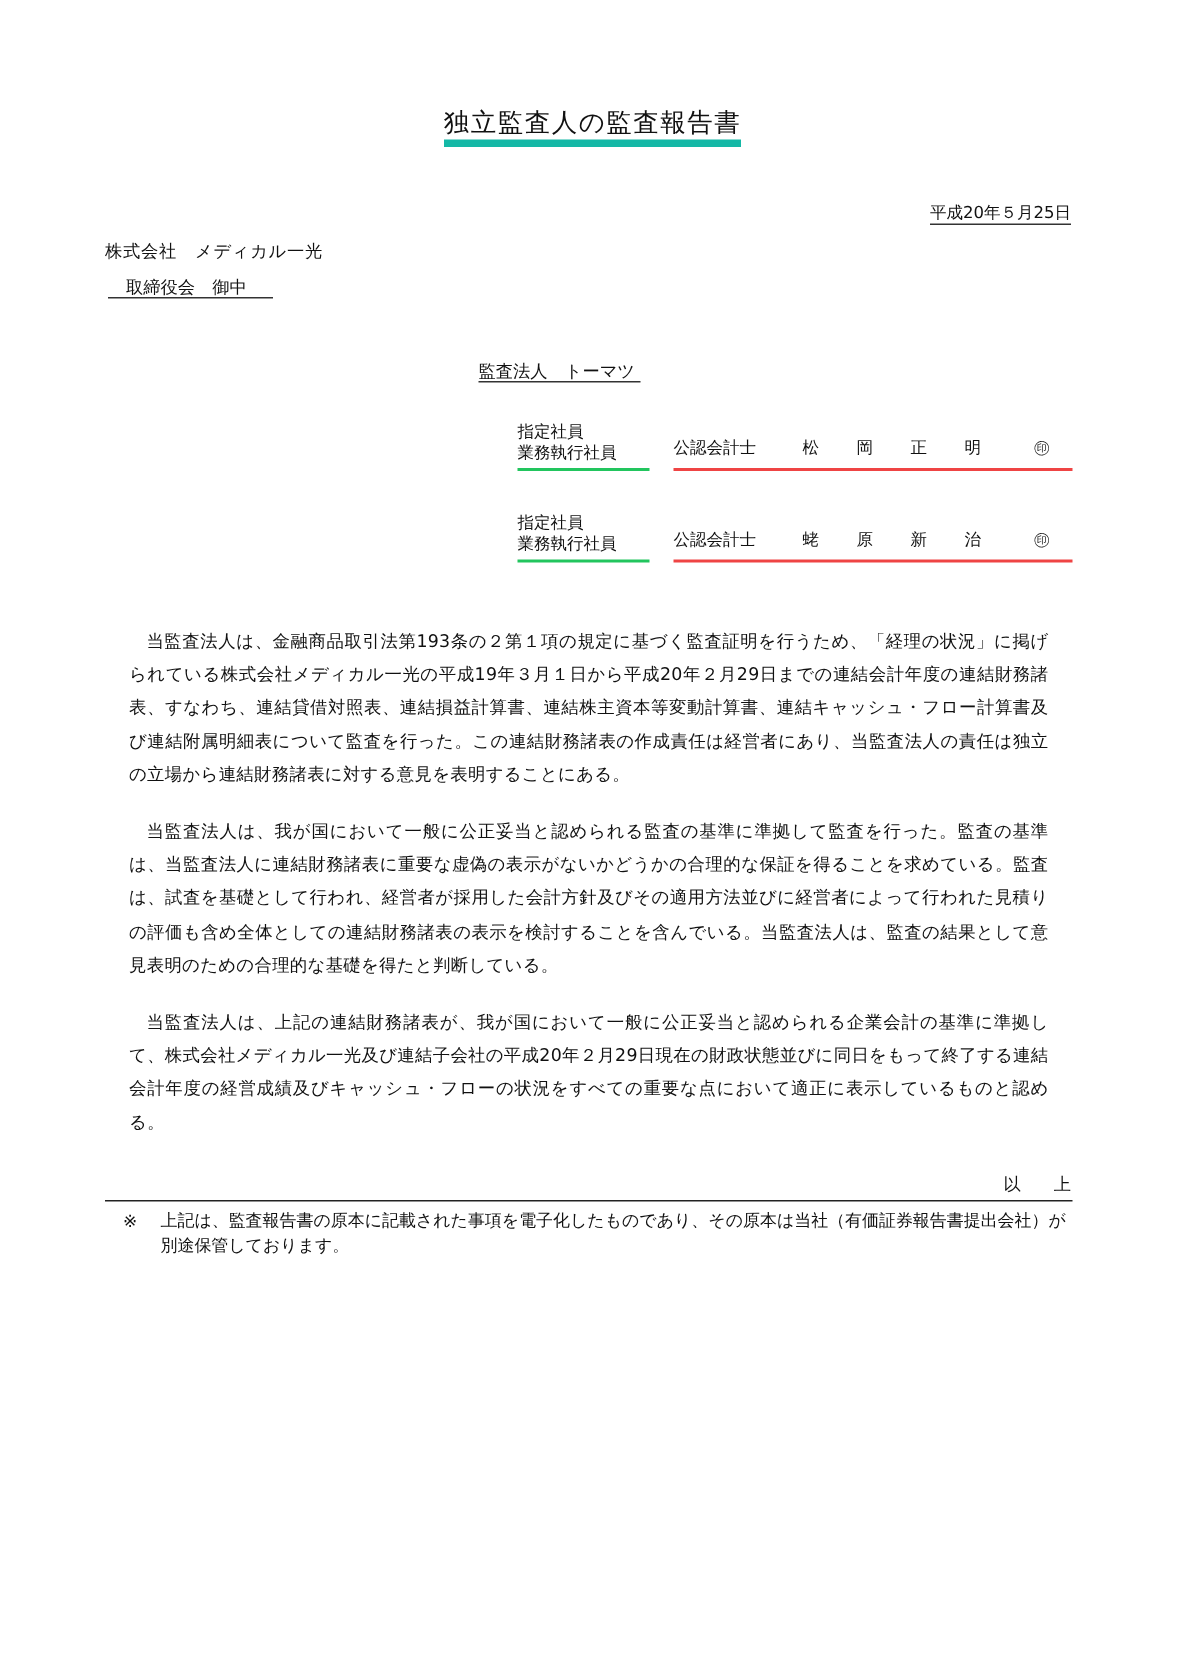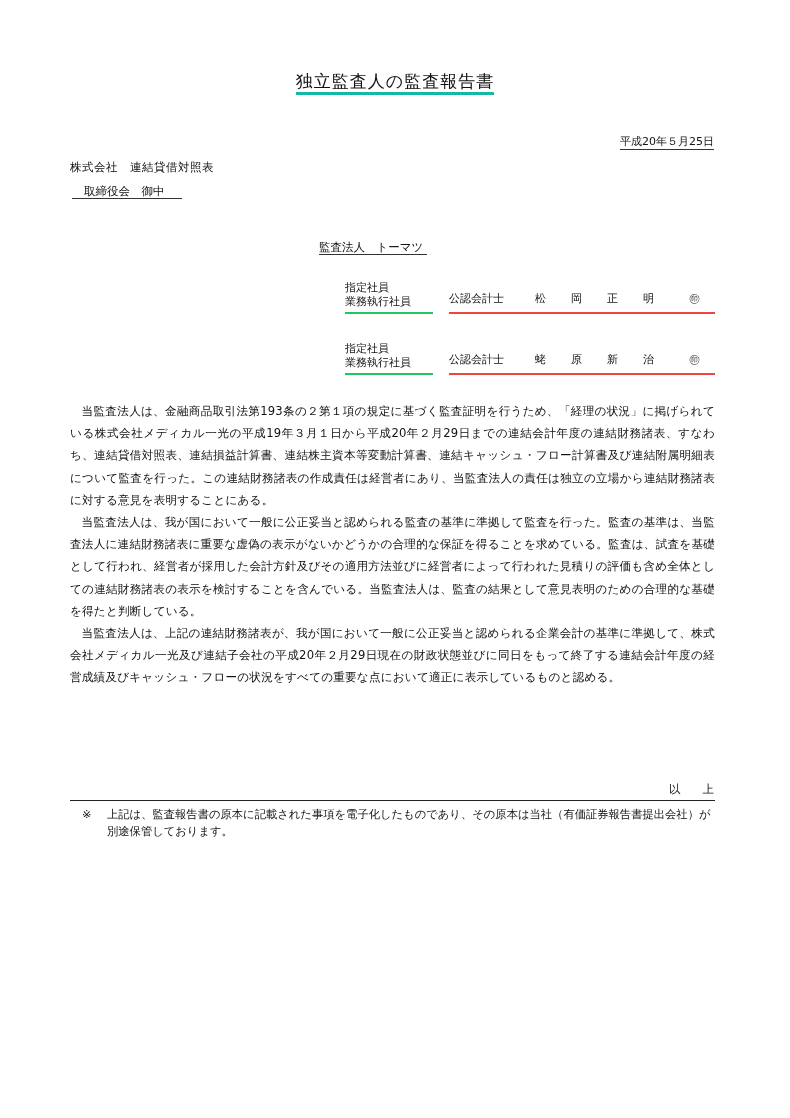--- a/index.html
+++ b/index.html
@@ -18,21 +18,21 @@
     .title {
       position: absolute;
       left: 0;
       width: 790px;
       top: 70px;
       text-align: center;
       font-size: 17px;
       letter-spacing: 1px;
     }
     .title span {
-      border-bottom: 3px solid #14b8a6;
+      border-bottom: 5px solid #14b8a6;
       padding-bottom: 1px;
     }
     .date {
       position: absolute;
       right: 76px;
       top: 135px;
       font-size: 11px;
       border-bottom: 1px solid #333;
       line-height: 14px;
     }
@@ -97,21 +97,21 @@
       position: absolute;
       left: 70px;
       width: 645px;
       top: 400px;
       font-size: 11.6px;
       line-height: 22.2px;
       text-align: justify;
       letter-spacing: 0.2px;
     }
     .body-text p {
-      margin: 0;
+      margin: 16px;
       text-indent: 1em;
     }
     .body-text p.gap {
       margin-top: 16px;
     }
     .ijou {
       position: absolute;
       right: 76px;
       top: 782px;
       font-size: 11.5px;
@@ -145,21 +145,21 @@
   </style>
 </head>
 <body>
 
 <div class="title">
   <span>独立監査人の監査報告書</span>
 </div>
 
 <div class="date">平成20年５月25日</div>
 
-<div class="addressee-company">株式会社　連結貸借対照表</div>
+<div class="addressee-company">株式会社　メディカル一光</div>
 <div class="addressee-board">取締役会　御中</div>
 
 <div class="firm">監査法人　トーマツ</div>
 
 <div class="signer" style="top:281px;">
   <div class="role">
     <div>指定社員</div>
     <div>業務執行社員</div>
   </div>
   <div class="cpa-line">

